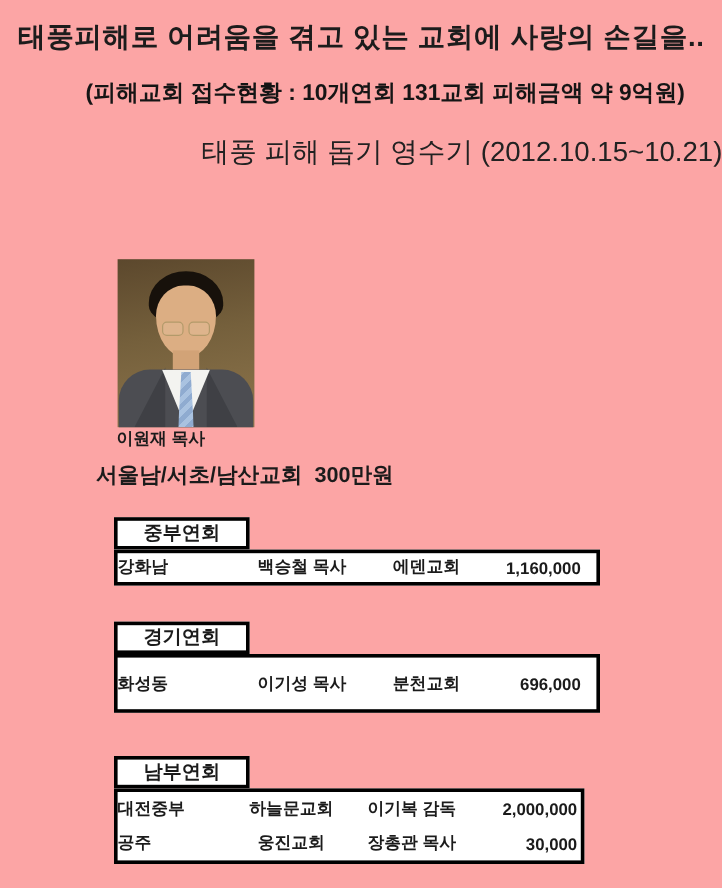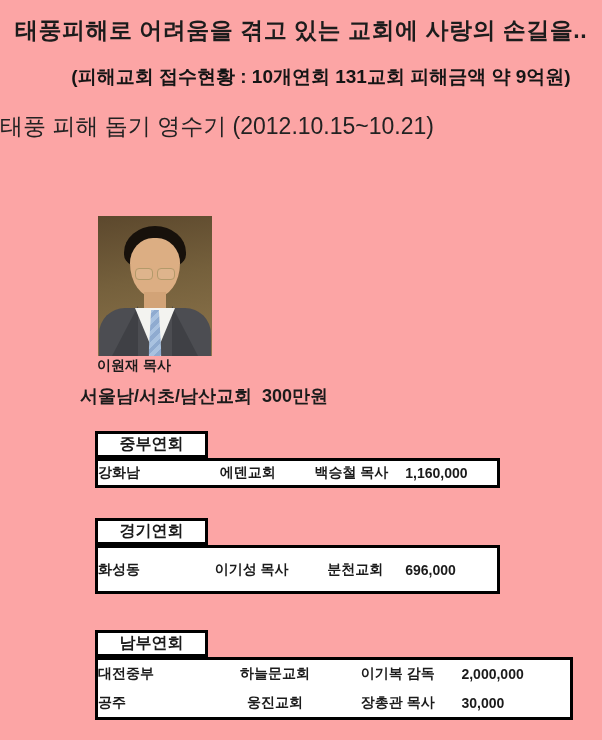--- a/index.html
+++ b/index.html
@@ -4,21 +4,21 @@
 <style>
   html,body{margin:0;padding:0;background:#ffffff;}
   body{font-family:"Liberation Sans","DejaVu Sans",sans-serif;color:#1b1b1b;}
   #canvas{position:relative;width:602px;height:740px;background:#fca5a5;overflow:hidden;}
 
   
   .title1{position:absolute;left:0;top:15px;width:602px;text-align:center;
           font-size:23px;font-weight:700;letter-spacing:0.5px;color:#1c1c1c;}
   .subtitle{position:absolute;left:0;top:64px;width:602px;text-align:center;
           font-size:19px;font-weight:700;color:#151515;padding-left:20px;}
-  .title2{position:absolute;left:0;top:111px;width:602px;text-align:left;
+  .title2{position:absolute;left:0;top:111px;width:602px;text-align:right;
           font-size:23px;font-weight:500;color:#222;}
 
   
   .photo{position:absolute;left:98px;top:216px;width:114px;height:140px;overflow:hidden;
          background:linear-gradient(170deg,#5c482d 0%,#75603c 45%,#8d754c 100%);}
   .photo .hair{position:absolute;left:50%;top:10px;transform:translateX(-50%);
          width:62px;height:44px;background:#17110b;border-radius:50% 50% 42% 42%/60% 60% 35% 35%;}
   .photo .face{position:absolute;left:50%;top:22px;transform:translateX(-50%);
          width:50px;height:60px;background:#dcae83;border-radius:46% 46% 50% 50%/42% 42% 58% 58%;}
   .photo .glasses{position:absolute;left:50%;top:52px;transform:translateX(-50%);
@@ -47,29 +47,29 @@
   .conf-header{position:absolute;width:113px;height:27px;border:3px solid #000;background:#fff;
          box-sizing:border-box;display:flex;align-items:center;justify-content:center;
          font-size:16px;font-weight:700;}
   .conf-body{position:absolute;border:3px solid #000;background:#fff;box-sizing:border-box;
          display:flex;flex-direction:column;}
   .trow{flex:1;display:flex;align-items:center;font-size:14px;font-weight:700;}
   .tcell{box-sizing:border-box;}
   .c-district{width:25%;}
   .c-church{width:25%;text-align:center;}
   .c-person{width:27%;text-align:center;}
-  .c-amount{width:23%;padding-right:13px;}
+  .c-amount{width:23%;text-align:right;padding-right:13px;}
   .g3 .c-amount{padding-right:3px;}
 
   .g1 .conf-header{left:95px;top:431px;}
   .g1 .conf-body{left:95px;top:458px;width:405px;height:30px;}
   .g2 .conf-header{left:95px;top:518px;}
   .g2 .conf-body{left:95px;top:545px;width:405px;height:49px;}
   .g3 .conf-header{left:95px;top:630px;}
-  .g3 .conf-body{left:95px;top:657px;width:478px;height:63px;}
+  .g3 .conf-body{left:95px;top:657px;width:392px;height:63px;}
 </style>
 </head>
 <body>
 
 <div id="canvas">
 
   <div class="title1">태풍피해로 어려움을 겪고 있는 교회에 사랑의 손길을..</div>
   <div class="subtitle">(피해교회 접수현황 : 10개연회 131교회 피해금액 약 9억원)</div>
   <div class="title2">태풍 피해 돕기 영수기 (2012.10.15~10.21)</div>
 
@@ -89,22 +89,22 @@
   </div>
 
   <div class="caption1">이원재 목사</div>
   <div class="caption2">서울남/서초/남산교회  300만원</div>
 
   <div class="table-group g1">
     <div class="conf-header">중부연회</div>
     <div class="conf-body">
         <div class="trow">
           <div class="tcell c-district">강화남</div>
+          <div class="tcell c-person">백승철 목사</div>
           <div class="tcell c-church">에덴교회</div>
-          <div class="tcell c-person">백승철 목사</div>
           <div class="tcell c-amount">1,160,000</div>
         </div>
       </div>
   </div>
 
   <div class="table-group g2">
     <div class="conf-header">경기연회</div>
     <div class="conf-body">
         <div class="trow">
           <div class="tcell c-district">화성동</div>

